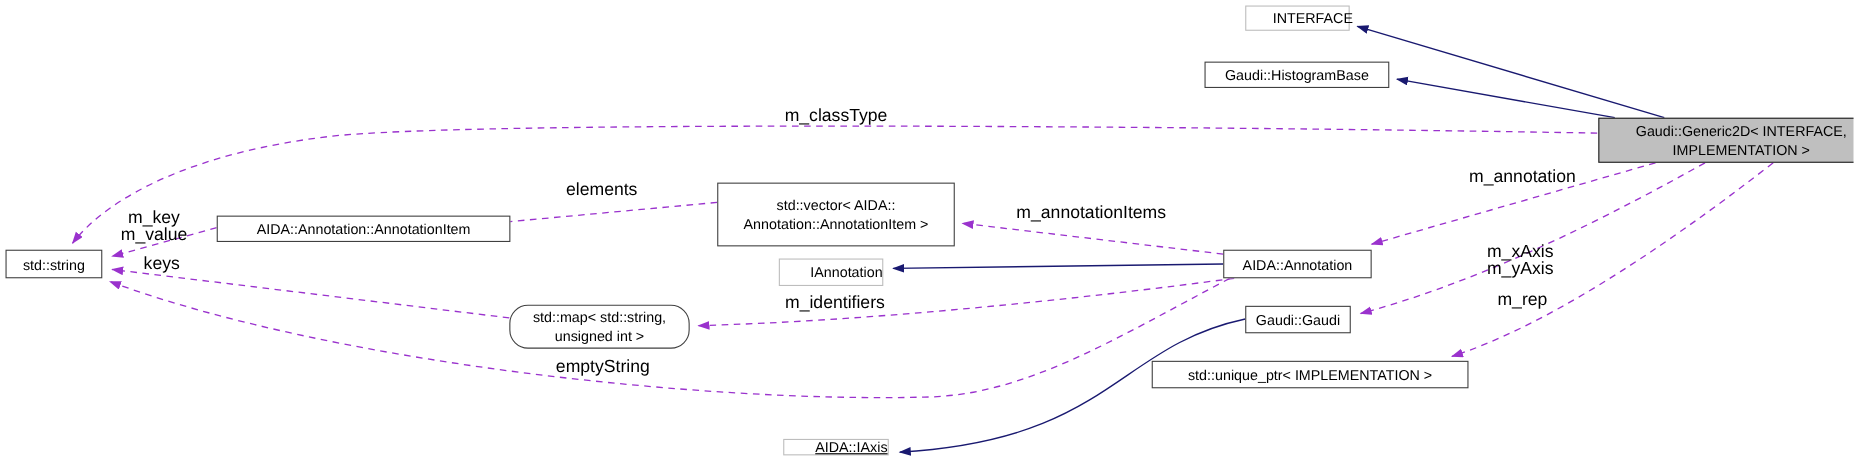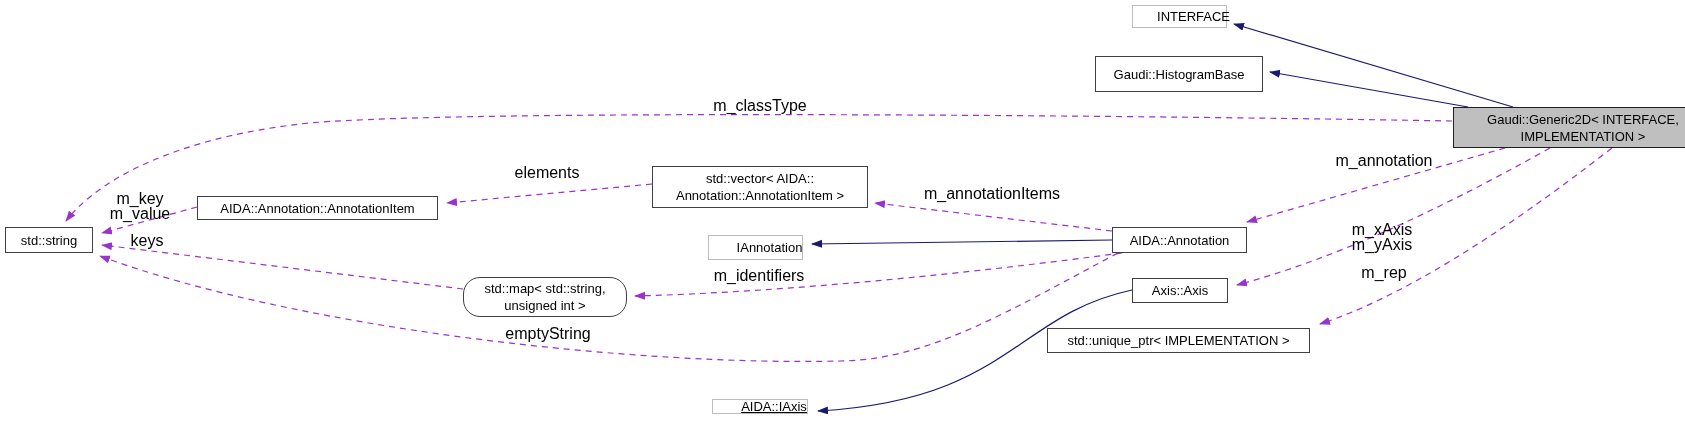--- a/index.html
+++ b/index.html
@@ -59,32 +59,32 @@
   <path class="link use" d="M463,289 L102,245" marker-end="url(#arrow-use)"></path>
   <path class="link use" d="M1112,231 L875,203" marker-end="url(#arrow-use)"></path>
   <path class="link use" d="M1505,148 L1247,222" marker-end="url(#arrow-use)"></path>
   <path class="link use" d="M1550,148 C1430,215 1330,260 1237,285" marker-end="url(#arrow-use)"></path>
   <path class="link use" d="M1122,253 C980,272 790,292 635,296" marker-end="url(#arrow-use)"></path>
   <path class="link use" d="M1612,148 C1500,235 1400,298 1320,324" marker-end="url(#arrow-use)"></path>
   <path class="link use" d="M1118,253 C1010,310 930,360 840,361 C640,366 300,330 100,256" marker-end="url(#arrow-use)"></path>
 </svg>
 
 <div class="node" style="left:5px;top:227px;width:88px;height:26px;">std::string</div>
-<div class="node" style="left:197px;top:196px;width:241px;height:24px;">AIDA::Annotation::AnnotationItem</div>
-<div class="node" style="left:652px;top:166px;width:216px;height:42px;">std::vector&lt; AIDA::
+<div class="node" style="left:197px;top:196px;width:267px;height:24px;">AIDA::Annotation::AnnotationItem</div>
+<div class="node" style="left:652px;top:166px;width:216px;height:58px;">std::vector&lt; AIDA::
 Annotation::AnnotationItem &gt;</div>
 <div class="node external" style="left:708px;top:235px;width:95px;height:25px;">IAnnotation</div>
 <div class="node" style="left:1112px;top:227px;width:135px;height:26px;">AIDA::Annotation</div>
 <div class="node" style="left:463px;top:277px;width:164px;height:40px;border-radius:17px;">std::map&lt; std::string,
 unsigned int &gt;</div>
-<div class="node" style="left:1132px;top:278px;width:96px;height:25px;">Axis::Axis</div>
-<div class="node" style="left:1047px;top:328px;width:263px;height:25px;">std::unique_ptr&lt; IMPLEMENTATION &gt;</div>
+<div class="node" style="left:1132px;top:278px;width:96px;height:25px;">Gaudi::Gaudi</div>
+<div class="node" style="left:1047px;top:328px;width:288px;height:25px;">std::unique_ptr&lt; IMPLEMENTATION &gt;</div>
 <div class="node external" style="left:712px;top:399px;width:96px;height:15px;text-decoration:underline;">AIDA::IAxis</div>
 <div class="node external" style="left:1132px;top:5px;width:95px;height:23px;">INTERFACE</div>
-<div class="node" style="left:1095px;top:56px;width:168px;height:36px;">Gaudi::HistogramBase</div>
+<div class="node" style="left:1095px;top:56px;width:168px;height:24px;">Gaudi::HistogramBase</div>
 <div class="node focus" style="left:1453px;top:107px;width:260px;height:41px;">Gaudi::Generic2D&lt; INTERFACE,
 IMPLEMENTATION &gt;</div>
 
 <div class="elabel" style="left:760px;top:99px;">m_classType</div>
 <div class="elabel" style="left:547px;top:166px;text-align:center;">elements</div>
 <div class="elabel" style="left:140px;top:191px;line-height:15px;">m_key
 m_value</div>
 <div class="elabel" style="left:147px;top:234px;">keys</div>
 <div class="elabel" style="left:992px;top:187px;">m_annotationItems</div>
 <div class="elabel" style="left:1384px;top:154px;">m_annotation</div>

